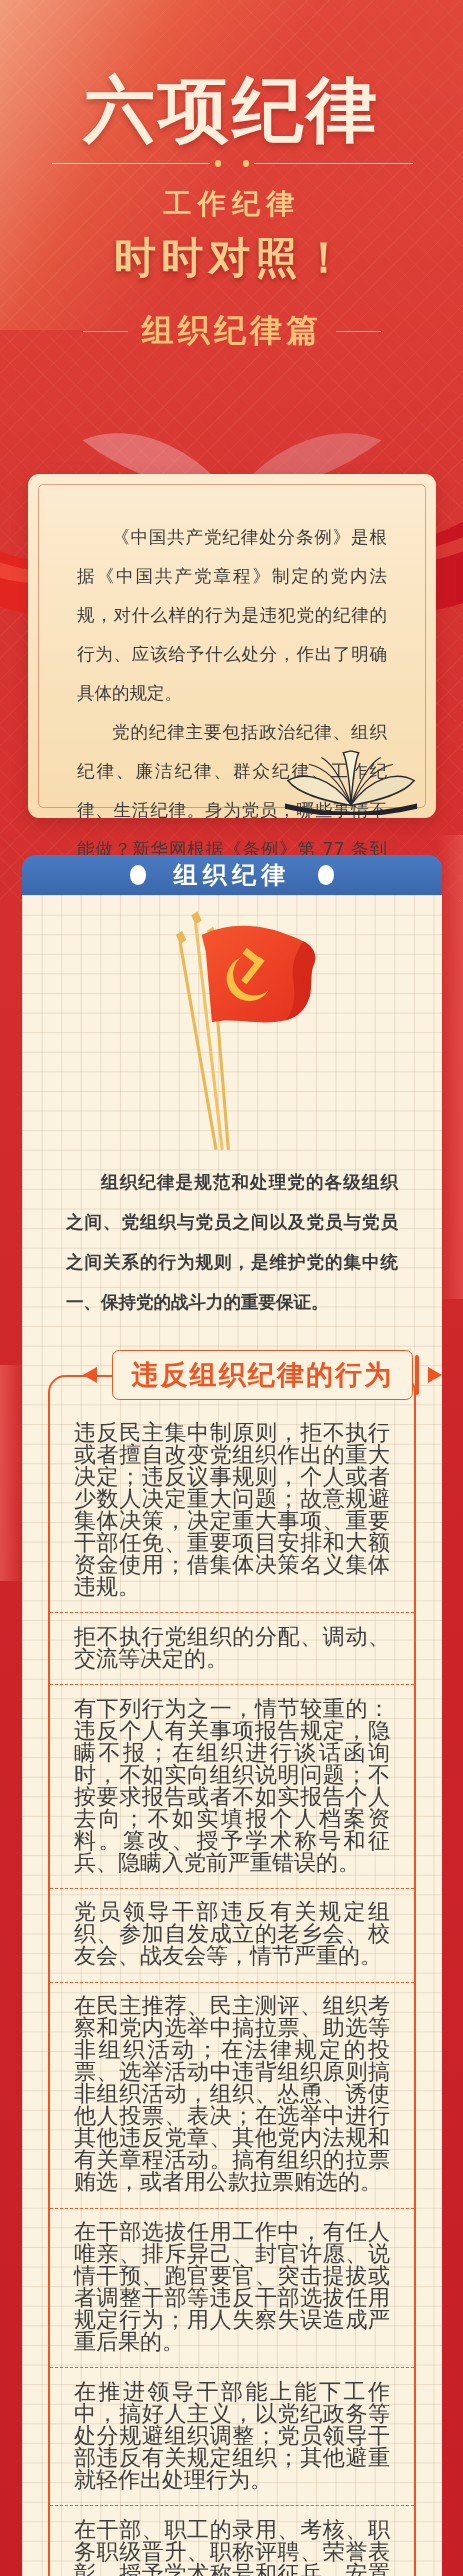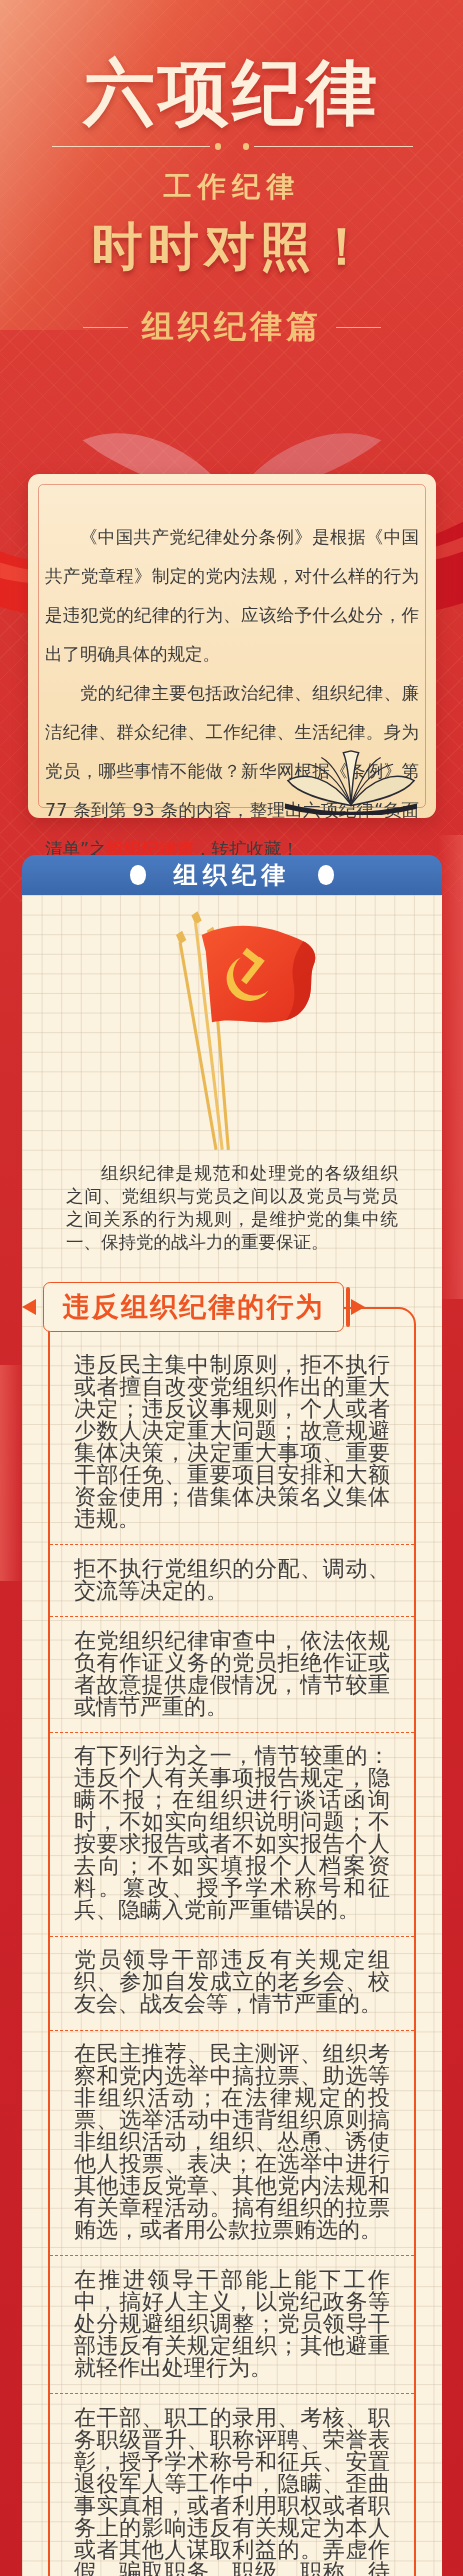--- a/index.html
+++ b/index.html
@@ -18,59 +18,59 @@
       repeating-linear-gradient(135deg,rgba(255,190,120,0.07) 0 1px,transparent 1px 15.5px),
       repeating-linear-gradient(45deg,rgba(255,190,120,0.05) 0 1px,transparent 1px 15.5px);}
   .ray{position:absolute;top:0;left:0;width:340px;height:330px;
     background:linear-gradient(118deg,rgba(255,226,178,0.55) 0%,rgba(255,176,100,0.20) 36%,rgba(255,176,100,0) 62%);}
   .edge-glow-l{position:absolute;top:1365px;left:0;width:24px;height:216px;
     background:linear-gradient(90deg,rgba(250,130,115,0.45),rgba(250,130,115,0));}
   .edge-glow-r{position:absolute;top:835px;right:0;width:26px;height:464px;
     background:linear-gradient(270deg,rgba(250,120,110,0.40),rgba(250,120,110,0));}
   .hero-art{position:absolute;top:381px;left:0;}
   
-  .hero{position:relative;z-index:1;height:474px;text-align:center;padding-top:53px;box-sizing:border-box;}
+  .hero{position:relative;z-index:1;height:474px;text-align:center;padding-top:70px;box-sizing:border-box;}
   .hero-title{font-family:"DejaVu Serif",serif;font-weight:700;font-size:71px;line-height:1.10;
     color:#fcefdb;letter-spacing:3.1px;text-shadow:0 3.1px 6.2px rgba(120,10,10,0.35);}
   .hero-divider{width:361px;margin:12.4px auto 0;display:flex;align-items:center;justify-content:center;}
   .hero-divider .seg{height:1px;background:rgba(252,238,214,0.85);flex:1;}
   .hero-divider .dot{width:6.2px;height:6.2px;border-radius:50%;background:#f2c57c;margin:0 4.6px;}
   .hero-divider .gap{width:13.4px;}
   .hero-save{margin-top:18.5px;font-size:28px;font-weight:700;color:#f3cc85;letter-spacing:6.2px;}
-  .hero-compare{margin-top:7.2px;font-family:Liberation Serif, serif;font-weight:700;font-size:51px;
+  .hero-compare{margin-top:7.2px;font-family:Liberation Serif, serif;font-weight:700;font-size:42px;
     color:#f5cd8a;letter-spacing:5.2px;text-shadow:0 2.6px 5.2px rgba(110,10,10,0.45);}
   .hero-chapter{margin-top:23px;display:flex;align-items:center;justify-content:center;}
   .hero-chapter .bar{width:45px;height:1.5px;background:#e9b967;}
   .hero-chapter .txt{font-size:32px;font-weight:700;color:#f0c377;letter-spacing:4.1px;margin:0 13.4px;}
   
   .intro-card{position:relative;z-index:1;margin:0 28px;height:344px;box-sizing:border-box;
     border-radius:11.3px;background:linear-gradient(180deg,#fcecd0 0%,#f8e0b8 70%,#f6dcae 100%);
-    padding:44px 17px 0;box-shadow:0 5.2px 15.5px rgba(110,10,15,0.25);}
+    padding:44px 49px 0;box-shadow:0 5.2px 15.5px rgba(110,10,15,0.25);}
   .intro-card::before{content:"";position:absolute;inset:10.3px;border:1px solid rgba(216,92,72,0.55);
     border-radius:5.2px;pointer-events:none;}
   .intro-text{font-size:17.5px;line-height:39px;color:#3c3c3c;text-align:justify;}
   .intro-text p{margin:0;text-indent:2em;}
   .hl-red{color:#e8281e;font-weight:700;}
   .intro-book{position:absolute;right:13.4px;bottom:3.1px;}
   
   .main-card{position:relative;z-index:1;margin:37px 22px 0;}
   .card-header{height:40px;background:linear-gradient(180deg,#4a7bc0,#3a67ac);border-radius:13.4px 13.4px 0 0;
     display:flex;align-items:center;justify-content:center;}
   .card-header .odot{width:15.5px;height:19.6px;border-radius:50%;background:#ffffff;}
   .card-header .label{font-size:24px;font-weight:700;color:#ffffff;letter-spacing:5.2px;margin:0 28px;}
   .card-body{background-color:#fbf2df;border-radius:0 0 13.4px 13.4px;padding:13.4px 0 15.5px;
     background-image:
       linear-gradient(rgba(197,178,154,0.35) 0.5px,transparent 0.5px),
       linear-gradient(90deg,rgba(197,178,154,0.35) 0.5px,transparent 0.5px);
     background-size:19.6px 19.6px;}
   .flag-wrap{display:flex;justify-content:center;height:242px;}
-  .org-intro{margin:11.3px 44px 0;font-size:17.5px;line-height:23px;color:#3c3c3c;text-align:justify;text-indent:2em;}
+  .org-intro{margin:11.3px 44px 0;font-size:17.5px;line-height:40px;color:#3c3c3c;text-align:justify;text-indent:2em;font-weight:bold;}
   
   .banner{position:relative;z-index:2;margin-top:24px;height:58px;
-    display:flex;align-items:center;justify-content:flex-start;}
+    display:flex;align-items:center;justify-content:flex-end;gap:8px;}
   .tri{width:0;height:0;border-top:8.8px solid transparent;border-bottom:8.8px solid transparent;}
   .tri-left{border-right:14.4px solid #ee5522;margin-right:7.2px;}
   .tri-right{border-left:14.4px solid #ee5522;margin-left:7.2px;}
   .plaque{position:relative;background:#fbf2df;border:1.5px solid #ee5522;border-radius:7.2px;
     padding:6.2px 18.5px;font-size:27px;font-weight:700;color:#ee5522;letter-spacing:2.1px;}
   .plaque::after{content:"";position:absolute;right:-7.2px;top:4.1px;bottom:4.1px;width:4.1px;
     background:#ee5522;border-radius:2.6px;}
   
   .vio-box{position:relative;z-index:1;margin:-29px 26px 0;border:2.6px solid #ee5522;border-radius:17.5px;
     padding:33px 0 9.3px;}
@@ -181,28 +181,28 @@
         <div class="tri tri-right"></div>
       </div>
 
       <div class="vio-box">
 
           <div class="vio-item"><span>违反民主集中制原则，拒不执行或者擅自改变党组织作出的重大决定；违反议事规则，个人或者少数人决定重大问题；故意规避集体决策，决定重大事项、重要干部任免、重要项目安排和大额资金使用；借集体决策名义集体违规。</span></div>
 
 
           <div class="vio-item"><span>拒不执行党组织的分配、调动、交流等决定的。</span></div>
 
-          <div class="vio-item"><span>在党组织纪律审查中，依法依规负有作证义务的党员拒绝作证或者故意提供虚假情况，情节较重或情节严重的。</span></div>
 
           <div class="vio-item"><span>有下列行为之一，情节较重的：违反个人有关事项报告规定，隐瞒不报；在组织进行谈话函询时，不如实向组织说明问题；不按要求报告或者不如实报告个人去向；不如实填报个人档案资料。篡改、授予学术称号和征兵、隐瞒入党前严重错误的。</span></div>
 
           <div class="vio-item"><span>党员领导干部违反有关规定组织、参加自发成立的老乡会、校友会、战友会等，情节严重的。</span></div>
 
           <div class="vio-item"><span>在民主推荐、民主测评、组织考察和党内选举中搞拉票、助选等非组织活动；在法律规定的投票、选举活动中违背组织原则搞非组织活动，组织、怂恿、诱使他人投票、表决；在选举中进行其他违反党章、其他党内法规和有关章程活动。搞有组织的拉票贿选，或者用公款拉票贿选的。</span></div>
 
+          <div class="vio-item"><span>在干部选拔任用工作中，有任人唯亲、排斥异己、封官许愿、说情干预、跑官要官、突击提拔或者调整干部等违反干部选拔任用规定行为；用人失察失误造成严重后果的。</span></div>
 
           <div class="vio-item"><span>在推进领导干部能上能下工作中，搞好人主义，以党纪政务等处分规避组织调整；党员领导干部违反有关规定组织；其他避重就轻作出处理行为。</span></div>
 
           <div class="vio-item"><span>在干部、职工的录用、考核、职务职级晋升、职称评聘、荣誉表彰，授予学术称号和征兵、安置退役军人等工作中，隐瞒、歪曲事实真相，或者利用职权或者职务上的影响违反有关规定为本人或者其他人谋取利益的。弄虚作假，骗取职务、职级、职称、待遇、资格、学历、学位、荣誉、称号或者其他利益的。</span></div>
 
         </div>
 
     </div>
   </div>
 

